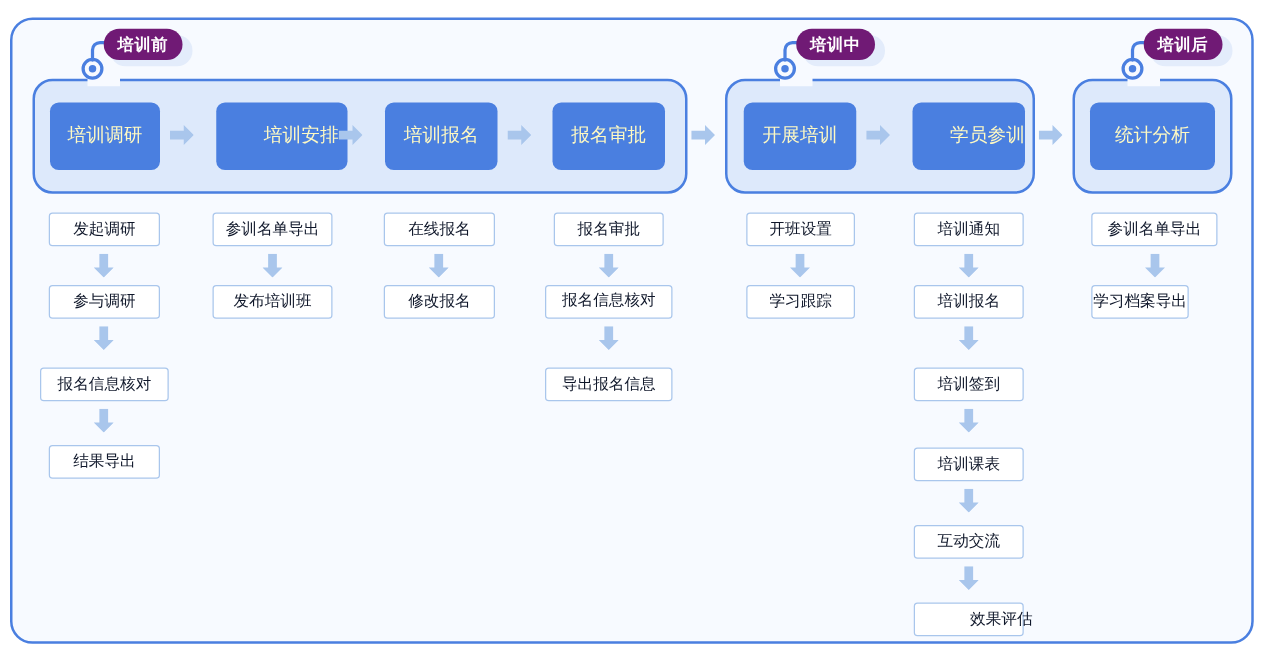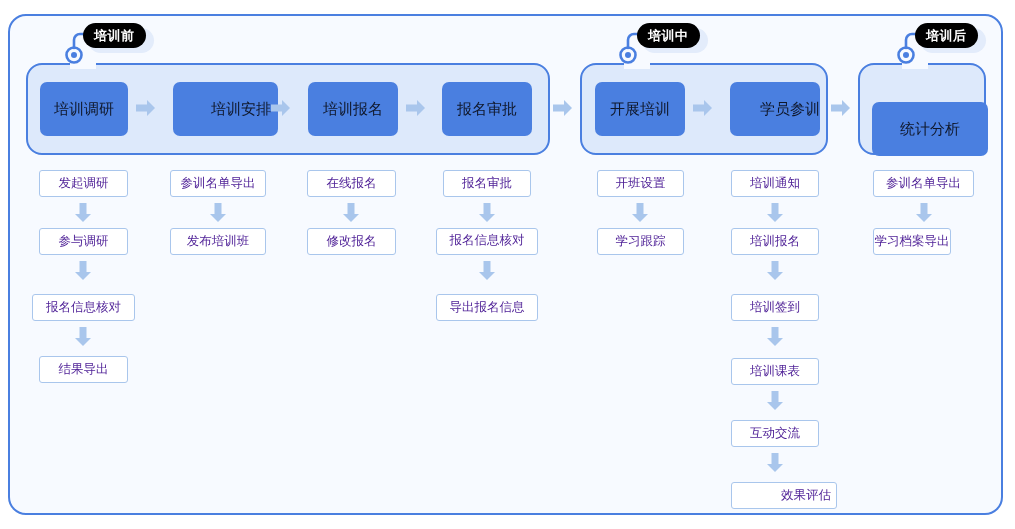--- a/index.html
+++ b/index.html
@@ -68,21 +68,21 @@
     height: 25px;
     border-radius: 13px;
     background: #e3ecfb;
   }
   .tag-pill {
     position: absolute;
     left: 27px;
     top: 1px;
     height: 25px;
     border-radius: 13px;
-    background: #000000;
+    background: #701a75;
     color: #ffffff;
     font-size: 13px;
     font-weight: bold;
     line-height: 25px;
     text-align: center;
     letter-spacing: 0.5px;
     padding: 0 11px;
     box-sizing: border-box;
     white-space: nowrap;
   }
@@ -94,21 +94,21 @@
     height: 46px;
   }
 
   
   .step-box {
     position: absolute;
     height: 54px;
     box-sizing: border-box;
     border-radius: 7px;
     background: #4a7fe0;
-    color: #0f172a;
+    color: #fef9c3;
     font-size: 15px;
     line-height: 54px;
     text-align: center;
     white-space: nowrap;
     top: 82px;
   }
 
   
   .arrow-right {
     position: absolute;
@@ -118,21 +118,21 @@
   }
 
   
   .sub-box {
     position: absolute;
     height: 27px;
     box-sizing: border-box;
     border: 1px solid #a9c6ec;
     border-radius: 3px;
     background: #ffffff;
-    color: #4c1d95;
+    color: #0f172a;
     font-size: 12.5px;
     line-height: 25px;
     text-align: center;
     white-space: nowrap;
   }
 
   
   .arrow-down {
     position: absolute;
     width: 16px;
@@ -188,21 +188,21 @@
     </svg>
     <div class="tag-pill">培训后</div>
   </div>
 
   <div class="step-box" style="left:40px;  width:88px;">培训调研</div>
   <div class="step-box" style="left:173px; width:105px;padding-left:31px;">培训安排</div>
   <div class="step-box" style="left:308px; width:90px;">培训报名</div>
   <div class="step-box" style="left:442px; width:90px;">报名审批</div>
   <div class="step-box" style="left:595px; width:90px;">开展培训</div>
   <div class="step-box" style="left:730px; width:90px;padding-left:30px;">学员参训</div>
-  <div class="step-box" style="left:872px; width:116px;margin-top:20px;">统计分析</div>
+  <div class="step-box" style="left:872px; width:100px;">统计分析</div>
 
   <svg class="arrow-right" style="left:136px;" viewBox="0 0 19 16">
       <path d="M0 4.5 H11 V0 L19 8 L11 16 V11.5 H0 Z" fill="#a9c6ec"></path>
     </svg>
   <svg class="arrow-right" style="left:271px;" viewBox="0 0 19 16">
       <path d="M0 4.5 H11 V0 L19 8 L11 16 V11.5 H0 Z" fill="#a9c6ec"></path>
     </svg>
   <svg class="arrow-right" style="left:406px;" viewBox="0 0 19 16">
       <path d="M0 4.5 H11 V0 L19 8 L11 16 V11.5 H0 Z" fill="#a9c6ec"></path>
     </svg>
@@ -271,21 +271,21 @@
       <path d="M4.5 0 H11.5 V11 H16 L8 19 L0 11 H4.5 Z" fill="#a9c6ec"></path>
     </svg>
   <div class="sub-box" style="left:731px; width:88px; top:358px;">培训课表</div>
   <svg class="arrow-down" style="left:767px; top:391px;" viewBox="0 0 16 19">
       <path d="M4.5 0 H11.5 V11 H16 L8 19 L0 11 H4.5 Z" fill="#a9c6ec"></path>
     </svg>
   <div class="sub-box" style="left:731px; width:88px; top:420px;">互动交流</div>
   <svg class="arrow-down" style="left:767px; top:453px;" viewBox="0 0 16 19">
       <path d="M4.5 0 H11.5 V11 H16 L8 19 L0 11 H4.5 Z" fill="#a9c6ec"></path>
     </svg>
-  <div class="sub-box" style="left:731px; width:106px; top:482px;padding-left:44px;">效果评估</div>
+  <div class="sub-box" style="left:731px; width:88px; top:482px;padding-left:44px;">效果评估</div>
 
   <div class="sub-box" style="left:873px; width:101px; top:170px;">参训名单导出</div>
   <svg class="arrow-down" style="left:916px; top:203px;" viewBox="0 0 16 19">
       <path d="M4.5 0 H11.5 V11 H16 L8 19 L0 11 H4.5 Z" fill="#a9c6ec"></path>
     </svg>
   <div class="sub-box" style="left:873px; width:78px; top:228px;">学习档案导出</div>
 
 </div>
 
 </body></html>

